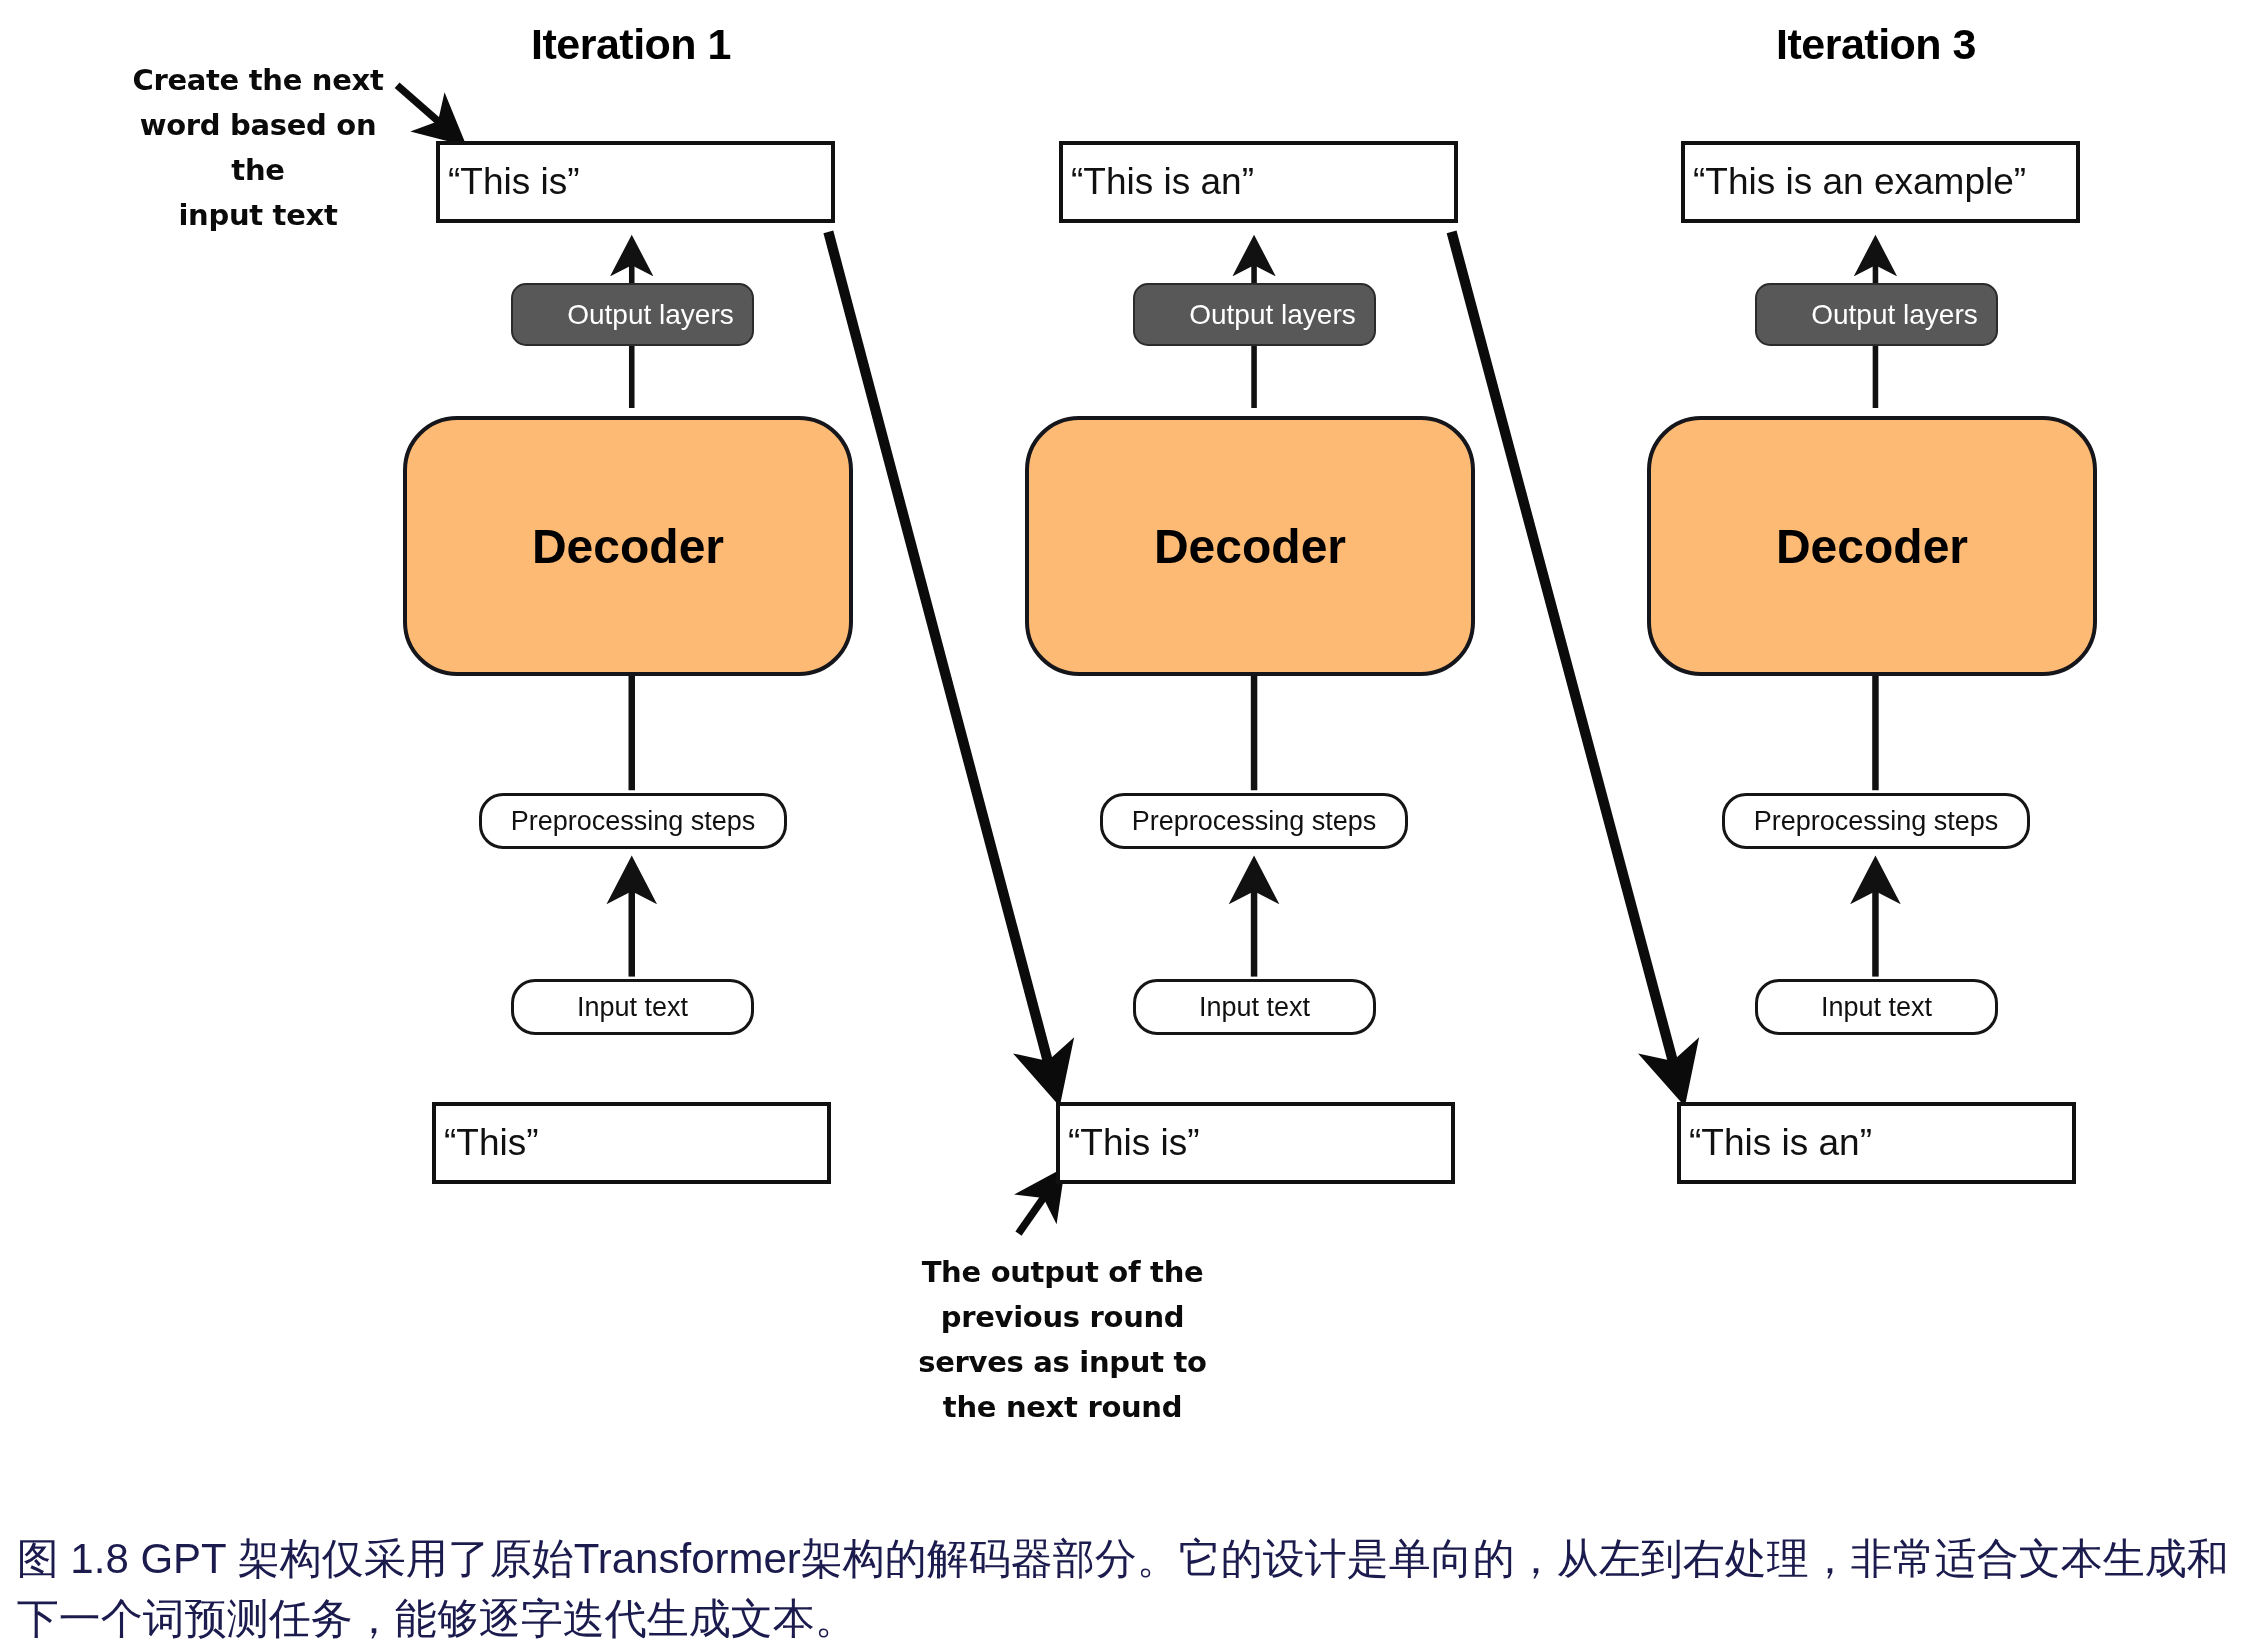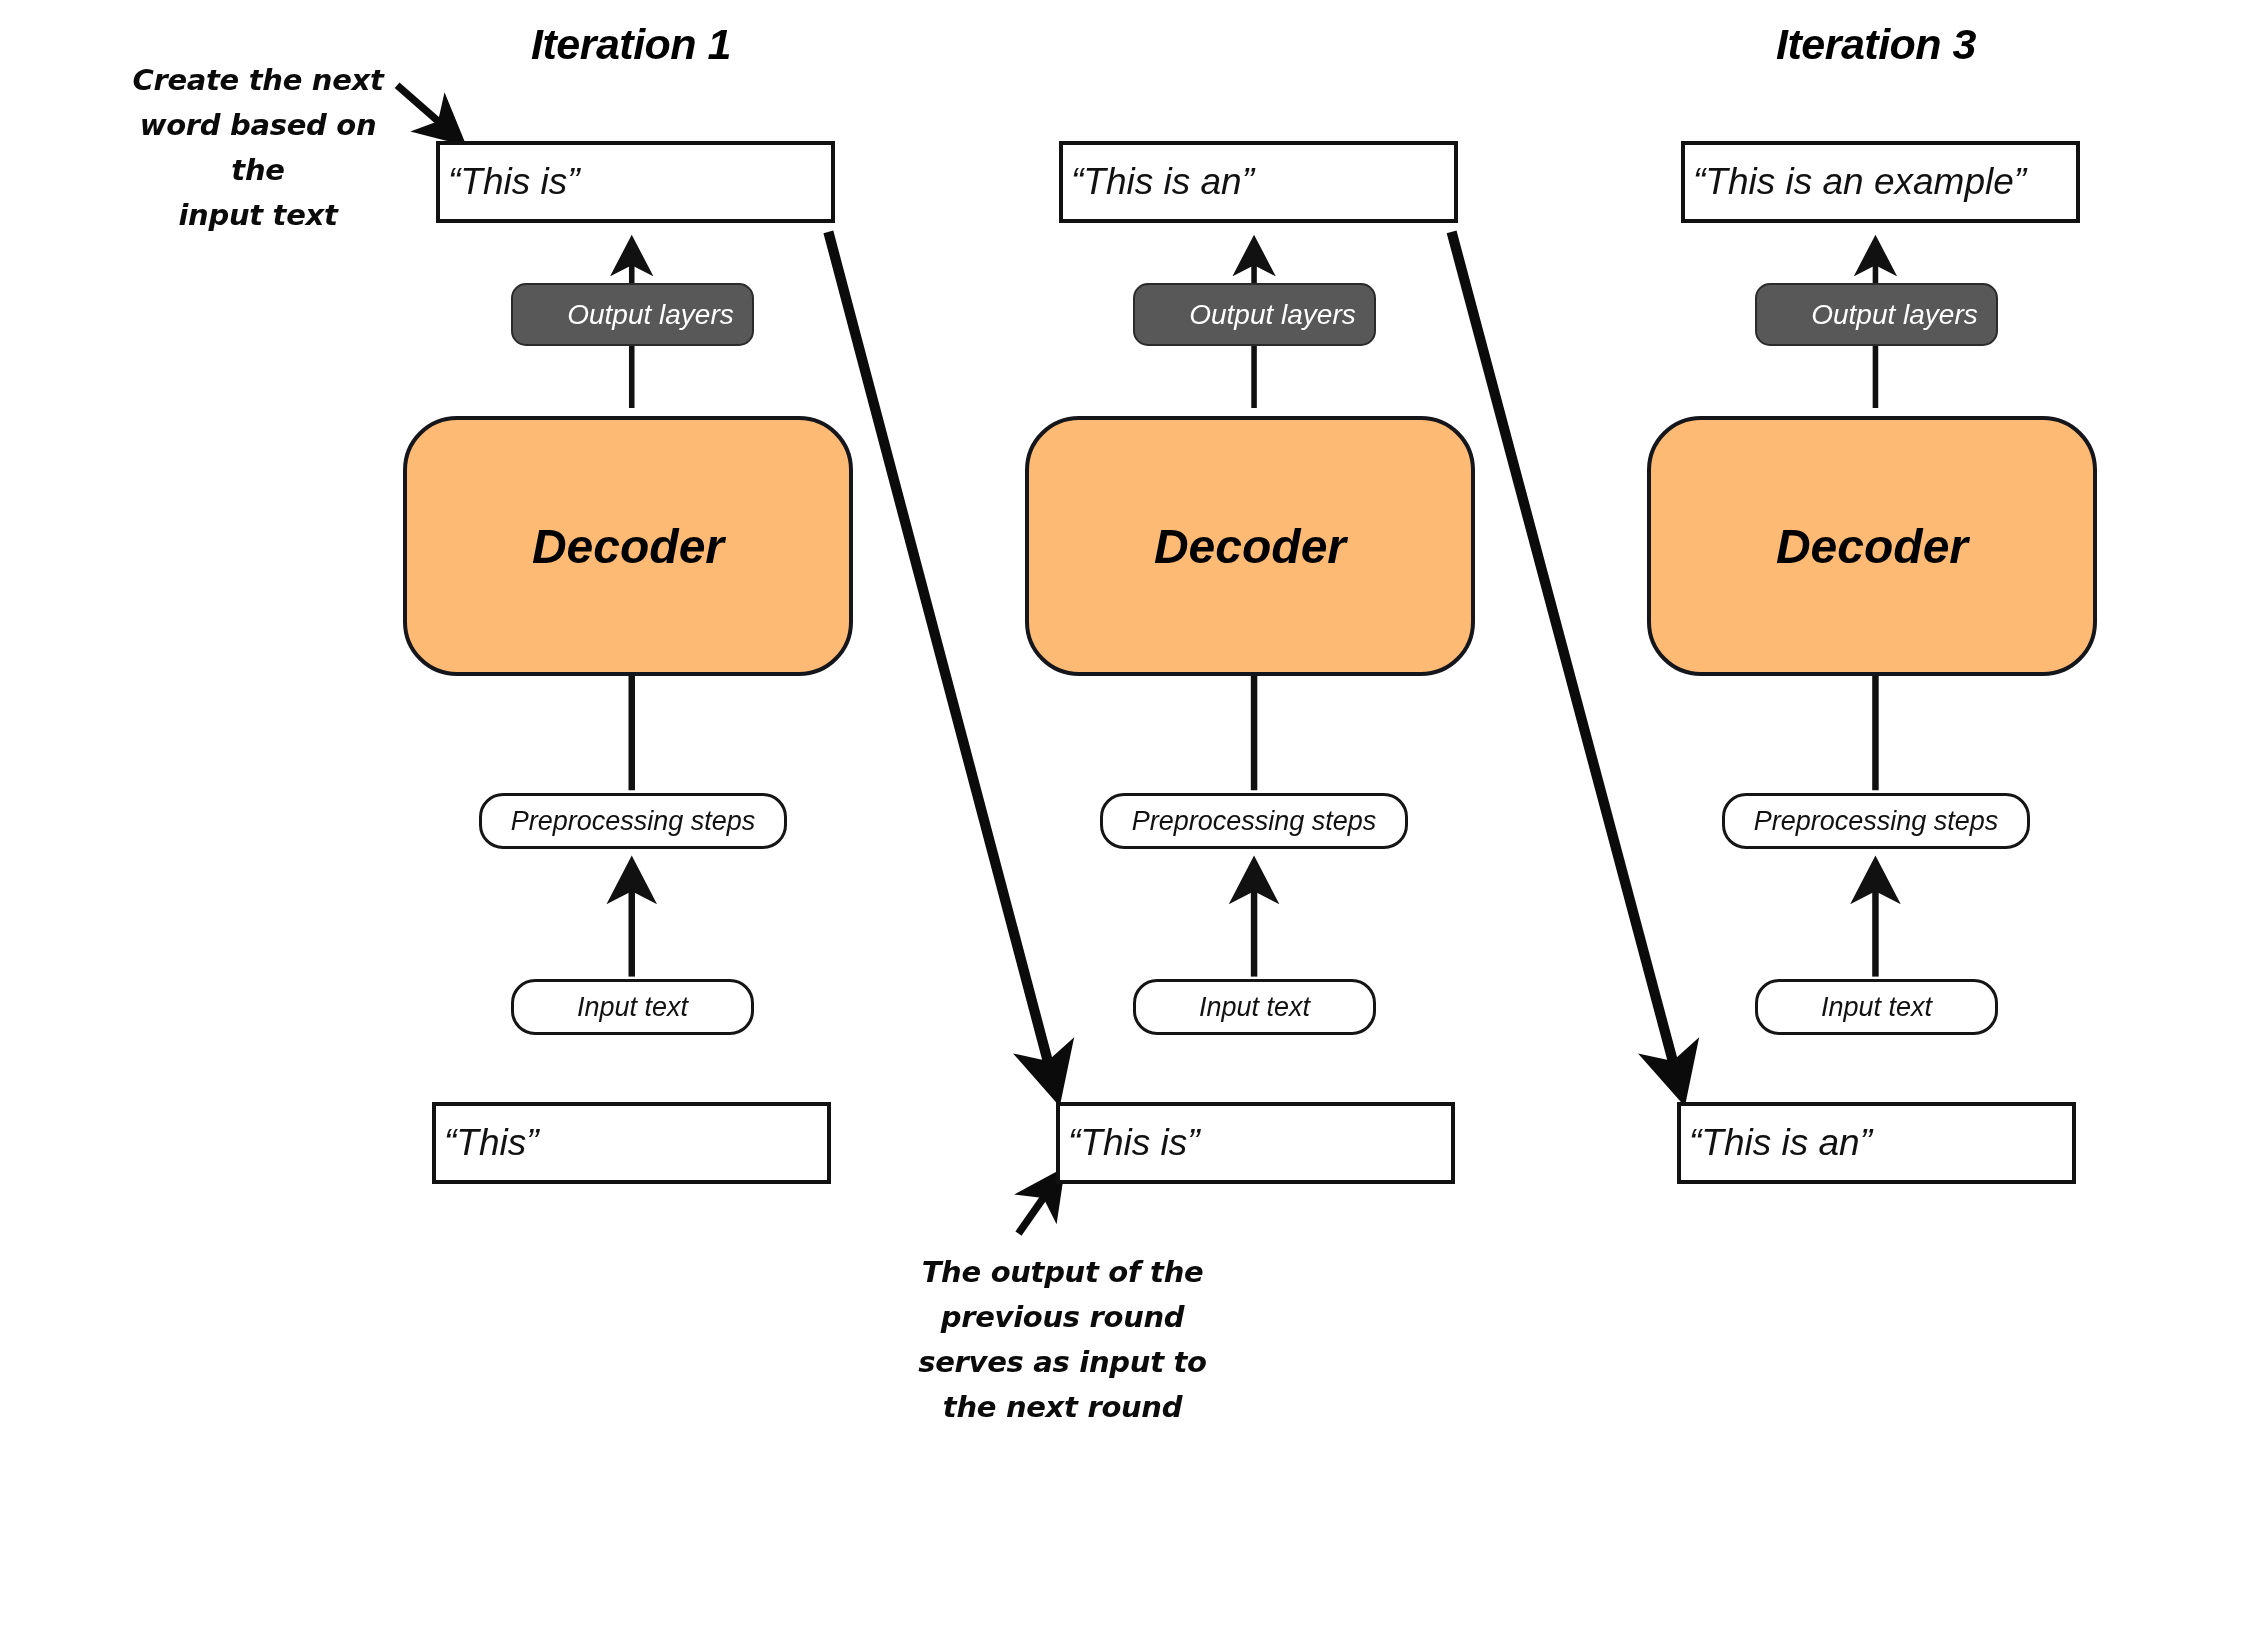--- a/index.html
+++ b/index.html
@@ -13,21 +13,20 @@
     position: relative;
     font-family: "Liberation Sans", sans-serif;
     overflow: hidden;
   }
 
   #canvas {
     position: absolute;
     left: 0; top: 0;
     width: 2170px;
     height: 1649px;
-    font-style: italic;
   }
 
   
   .abs { position: absolute; box-sizing: border-box; }
 
   
   .iter-title {
     font-size: 43px;
     font-weight: bold;
     color: #000000;
@@ -233,15 +232,16 @@
   <div class="abs output-layers" style="left:1755px; top:283px; width:243px; height:63px;">Output layers</div>
 
   <div class="abs decoder" style="left:1647px; top:416px; width:450px; height:260px;">Decoder</div>
 
   <div class="abs pill" style="left:1722px; top:793px; width:308px; height:56px;">Preprocessing steps</div>
 
   <div class="abs pill" style="left:1755px; top:979px; width:243px; height:56px;">Input text</div>
 
   <div class="abs text-box" style="left:1677px; top:1102px; width:399px; height:82px;">“This is an”</div>
 
+  <div class="caption">图 1.8  GPT 架构仅采用了原始Transformer架构的解码器部分。它的设计是单向的，从左到右处理，非常适合文本生成和下一个词预测任务，能够逐字迭代生成文本。</div>
 
 </div>
 
 
 </body></html>

